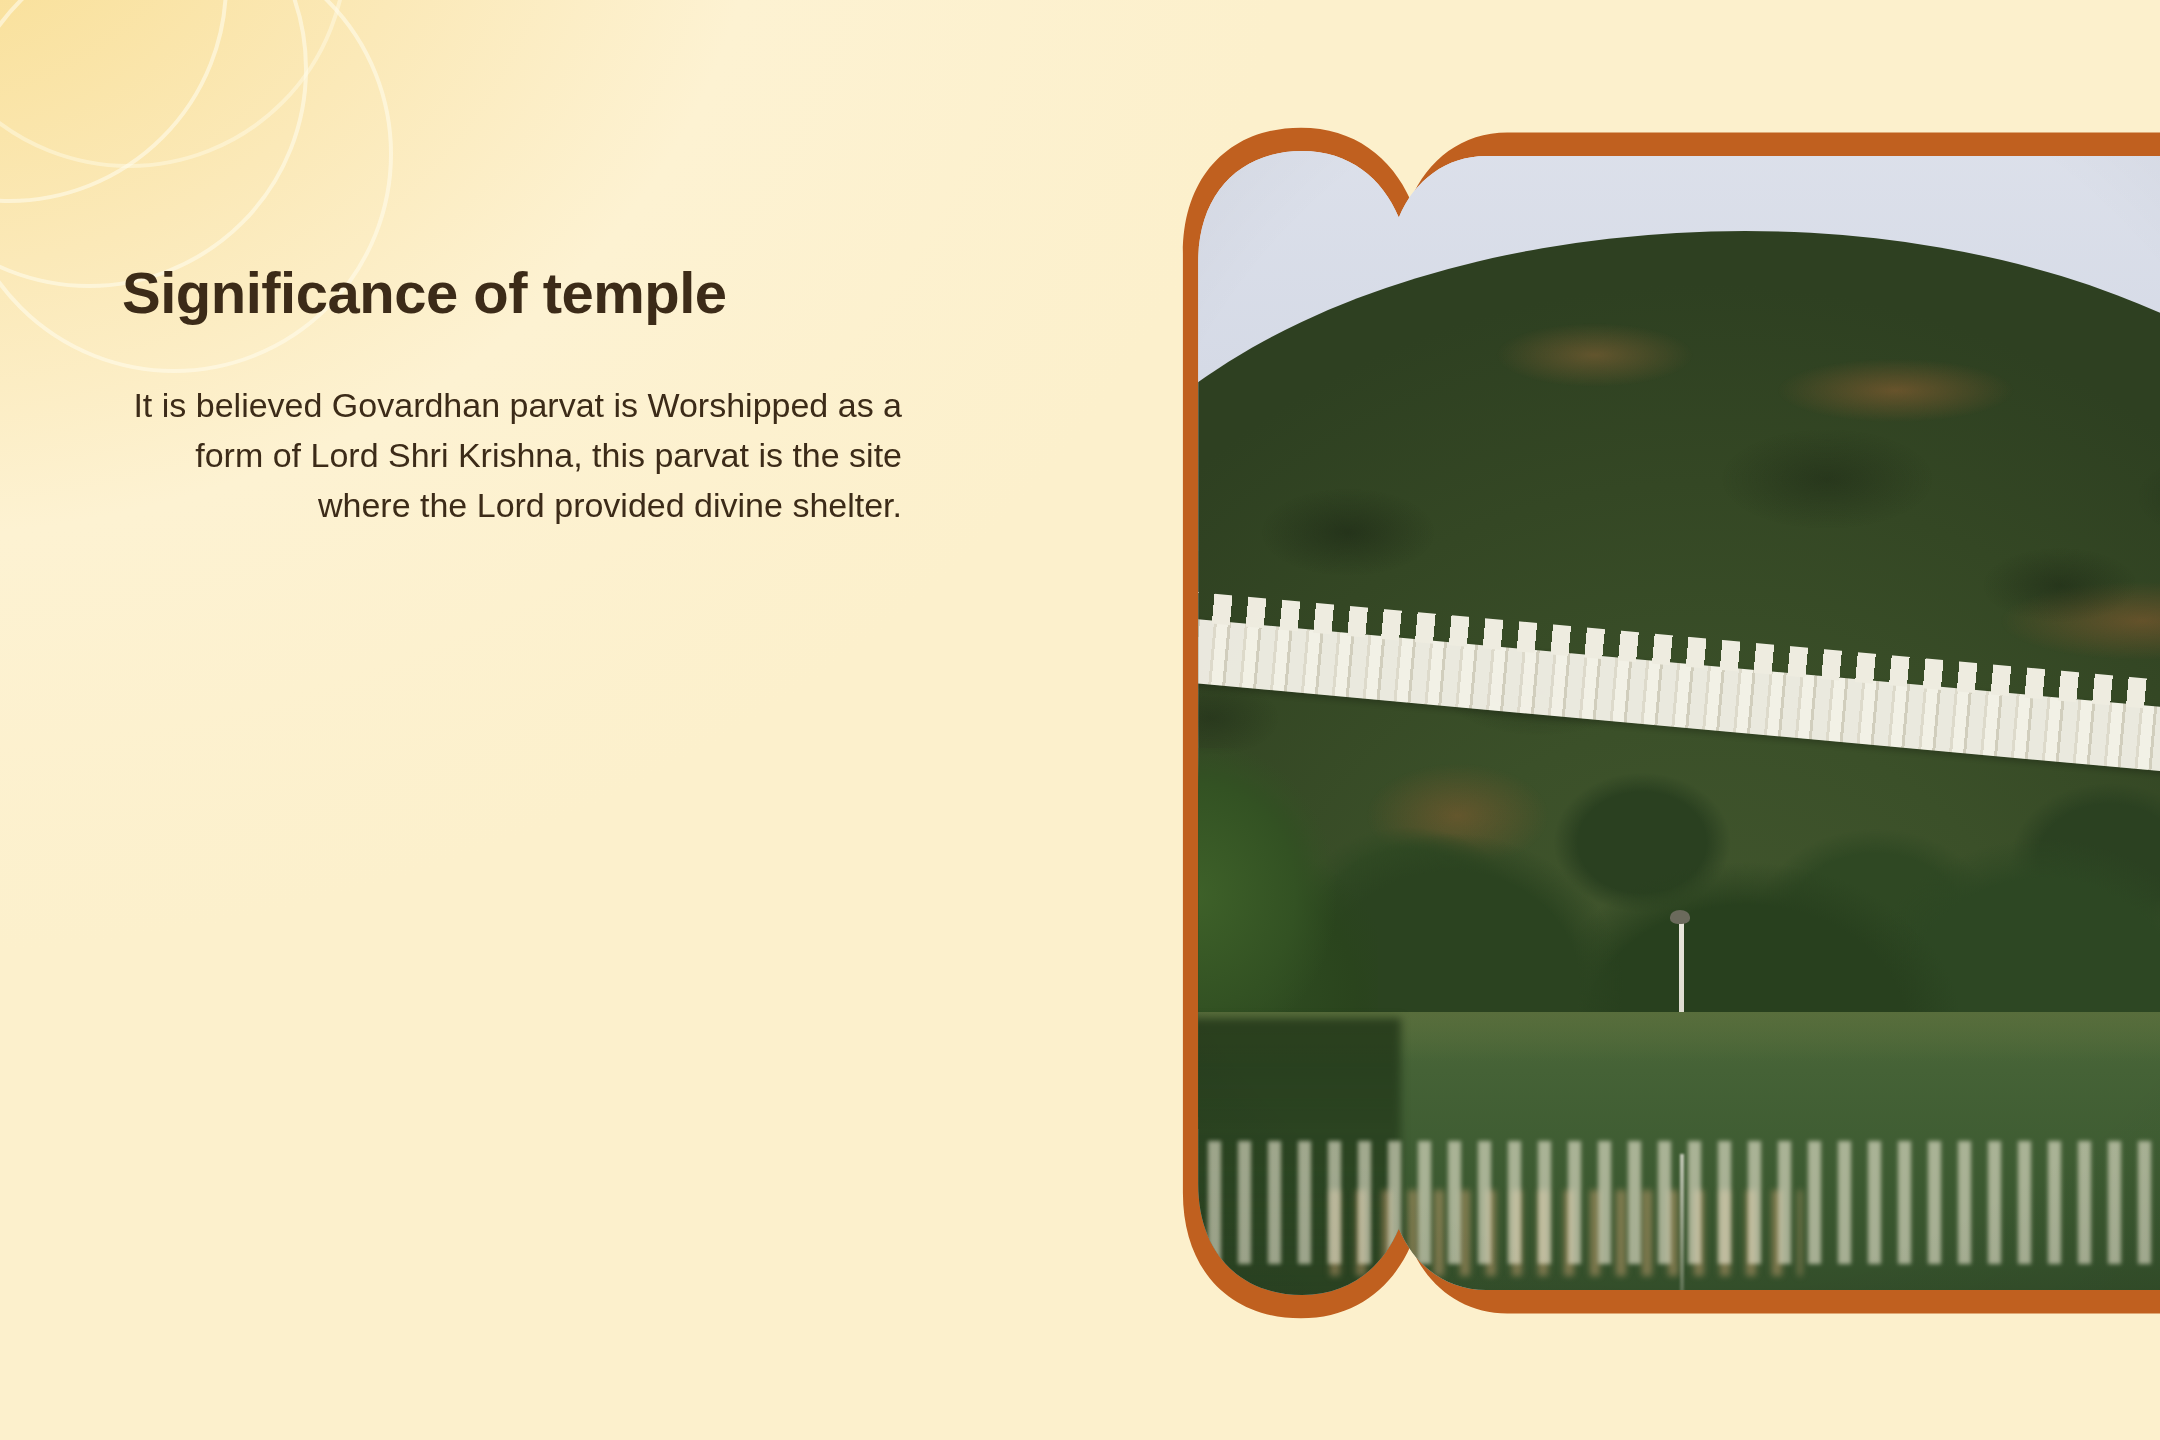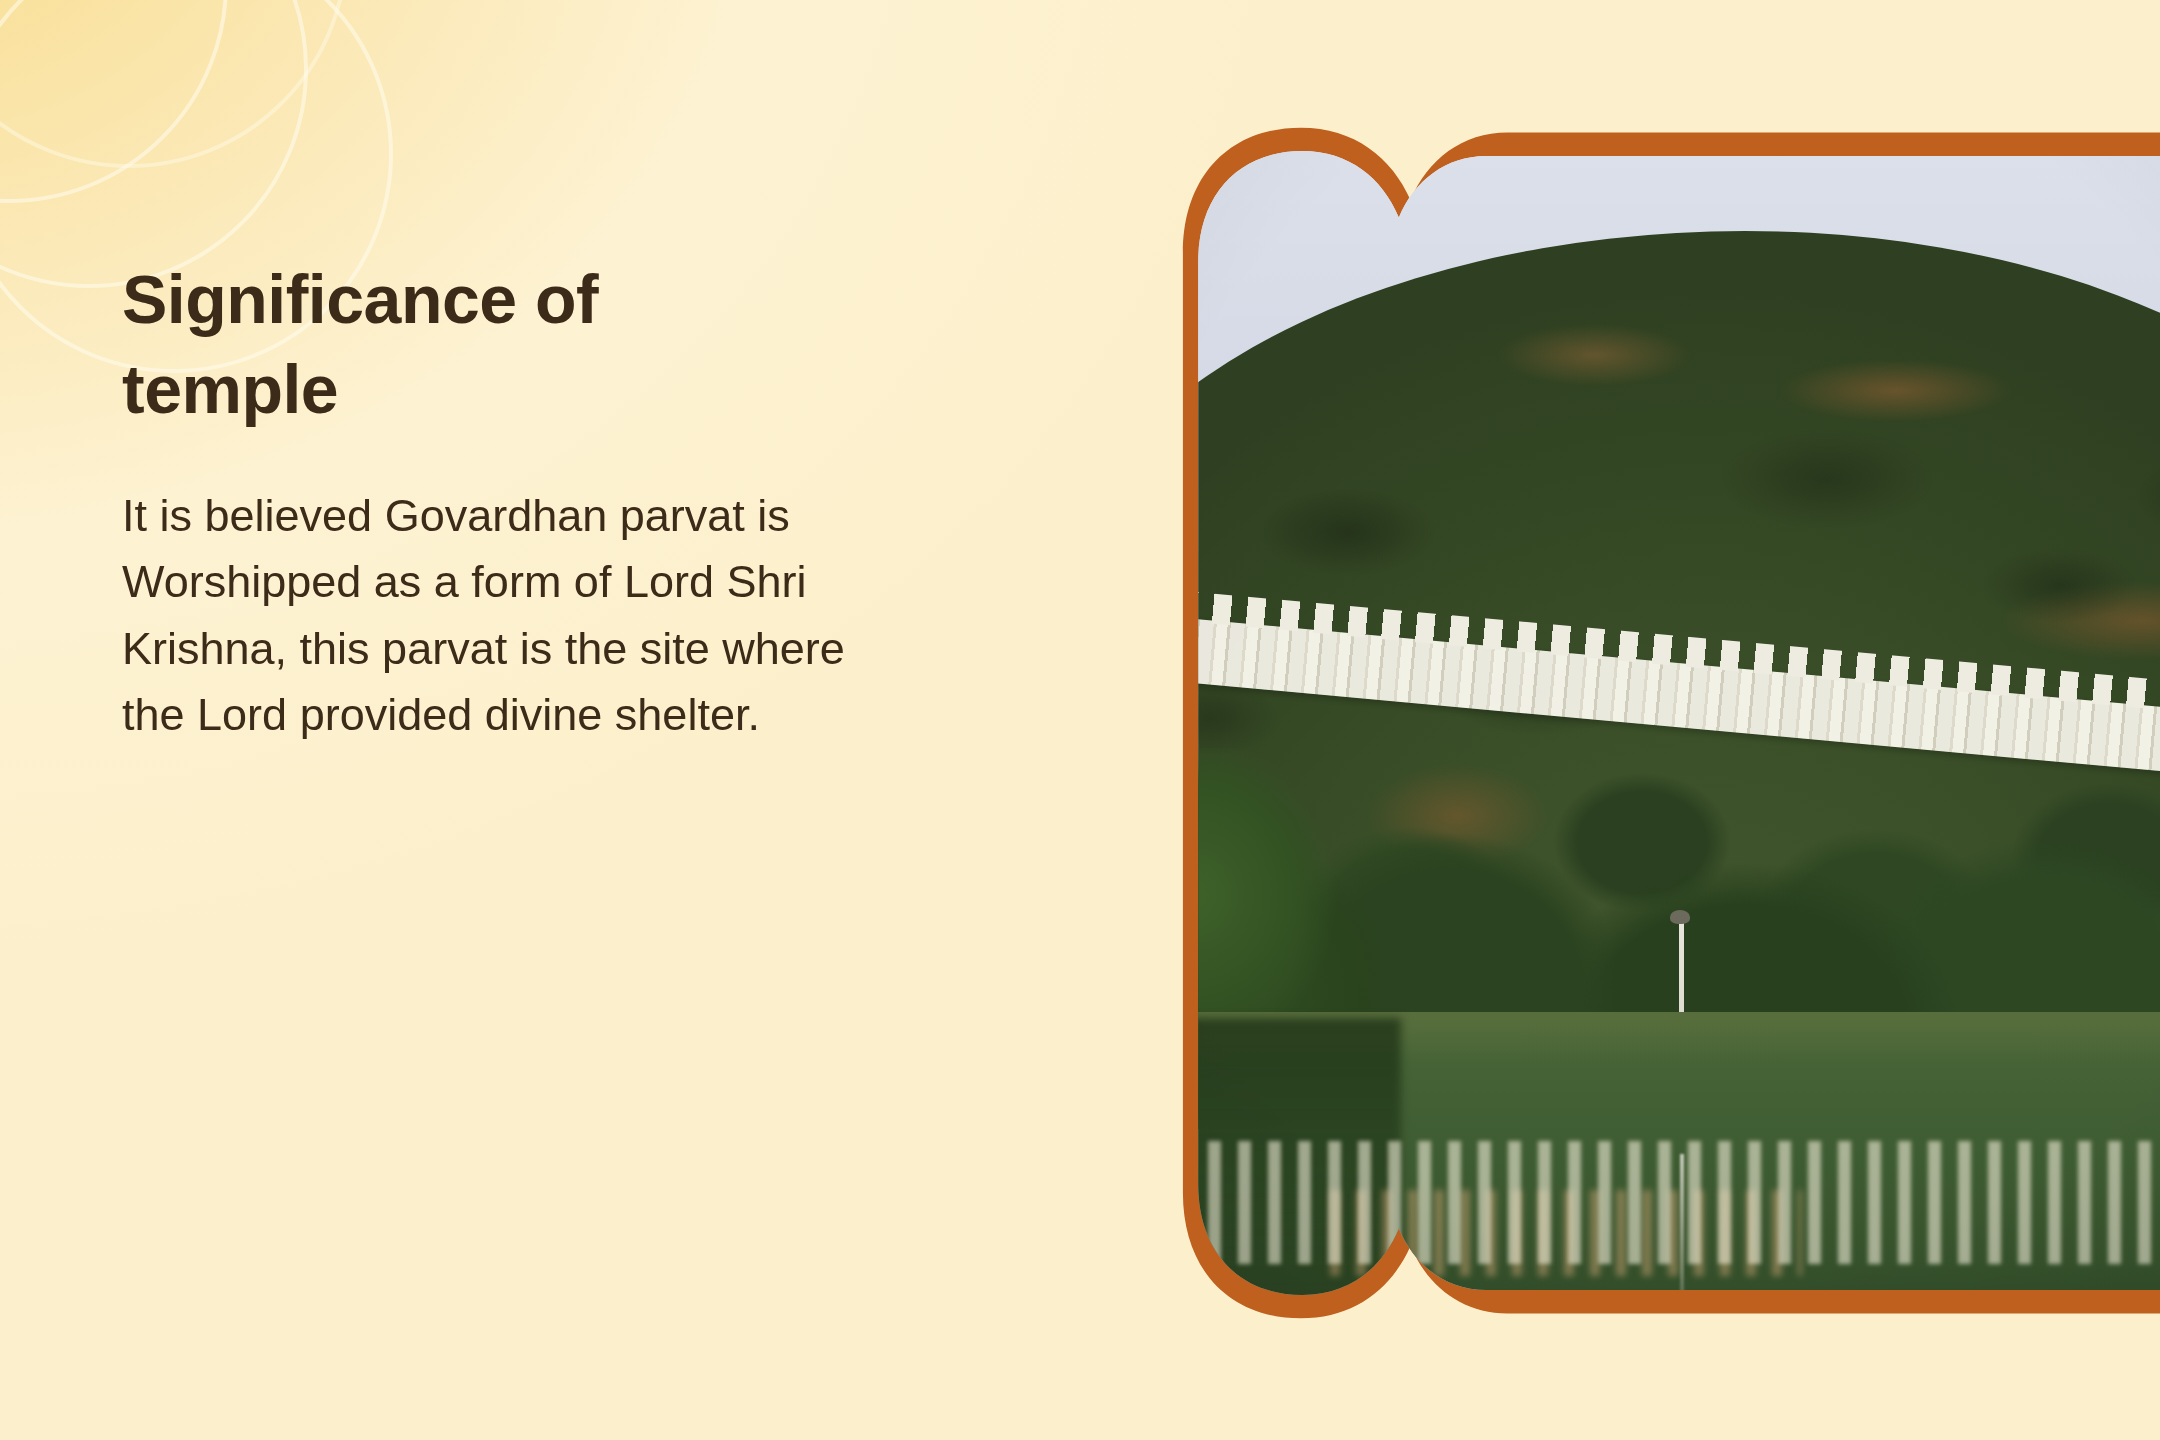--- a/index.html
+++ b/index.html
@@ -49,35 +49,36 @@
   .ring.r4 { left: 160px; top: 30px;  width: 430px; height: 430px; border-color: rgba(255,252,235,0.45); }
 
   
   .text-col {
     position: absolute;
     left: 122px;
     top: 255px;
     width: 780px;
   }
   .heading {
-    font-size: 68px;
+    font-size: 58px;
     line-height: 1.32;
     font-weight: 700;
     color: #3C2B18;
     letter-spacing: -0.5px;
     margin: 0 0 48px 0;
     max-width: 700px;
   }
   .body-text {
-    font-size: 45px;
+    font-size: 34px;
     line-height: 1.48;
     font-weight: 500;
     color: #3C2B18;
     margin: 0;
     max-width: 900px;
+    text-align: right;
   }
 
   
   .photo-frame {
     position: absolute;
     left: 1118px;
     top: 108px;
     width: 1180px;
     height: 1230px;
   }

